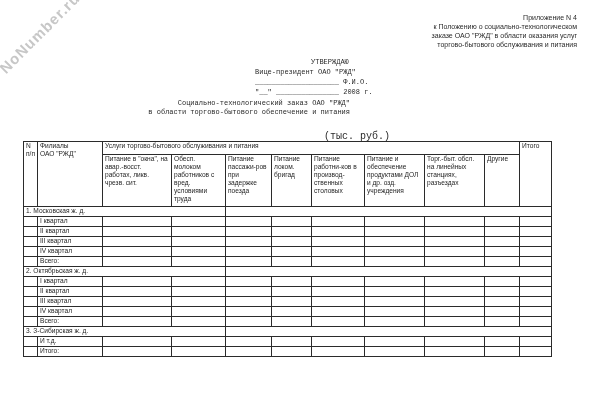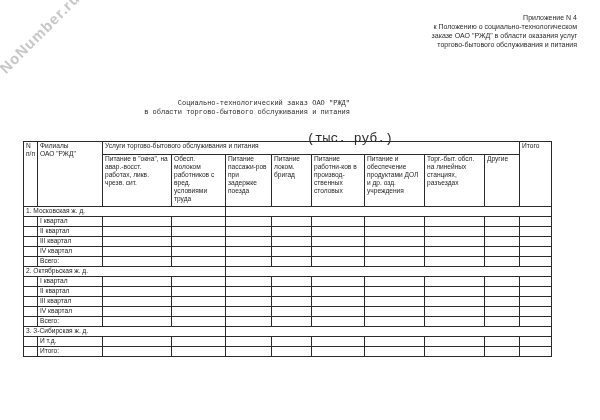--- a/index.html
+++ b/index.html
@@ -11,23 +11,23 @@
              color:#c7c7c7;letter-spacing:1px;white-space:nowrap;}
   .appendix{position:absolute;top:13px;right:23px;text-align:right;
             font-size:7px;line-height:9px;color:#2a2a2a;}
   .approval{position:absolute;top:57px;left:255px;
             font-family:"Liberation Mono","DejaVu Sans Mono",monospace;
             font-size:7px;line-height:10px;color:#2a2a2a;white-space:nowrap;}
   .approval .indent{margin-left:56px;}
   .doc-title{position:absolute;top:99px;left:20px;width:330px;text-align:right;
              font-family:Liberation Mono, monospace;
              font-size:7px;line-height:9px;color:#2a2a2a;}
-  .units{position:absolute;top:131px;left:307px;
+  .units{position:absolute;top:131px;left:324px;
          font-family:"Liberation Mono","DejaVu Sans Mono",monospace;
-         font-size:13px;color:#2a2a2a;text-align:center;}
+         font-size:10px;color:#2a2a2a;text-align:center;}
   .table-wrap{position:absolute;top:141px;left:23px;}
   table.order{border-collapse:collapse;table-layout:fixed;width:528px;}
   table.order td{border:1px solid #2b2b2b;vertical-align:top;
                  font-size:6.6px;line-height:8.1px;padding:0 2px;
                  overflow:hidden;color:#1f1f1f;}
   tr.hdr1 td{height:12px;}
   tr.hdr2 td{height:51px;}
   tr.body-row td{height:9px;line-height:8px;}
   td.pre{white-space:pre-line;}
   td.section-label{white-space:nowrap;}
@@ -39,24 +39,30 @@
 
   <div class="watermark">NoNumber.ru</div>
 
   <div class="appendix">
     <div>Приложение N 4</div>
     <div>к Положению о социально-технологическом</div>
     <div>заказе ОАО "РЖД" в области оказания услуг</div>
     <div>торгово-бытового обслуживания и питания</div>
   </div>
 
+  <div class="approval">
+    <div class="indent">УТВЕРЖДАЮ</div>
+    <div>Вице-президент ОАО "РЖД"</div>
+    <div>____________________ Ф.И.О.</div>
+    <div>"__" _______________ 2008 г.</div>
+  </div>
 
   <div class="doc-title">
     <div>Социально-технологический заказ ОАО "РЖД"</div>
-    <div>в области торгово-бытового обслуживания и питания</div>
+    <div>в области торгово-бытового обеспечение и питания</div>
   </div>
 
   <div class="units">(тыс. руб.)</div>
 
   <div class="table-wrap">
     <table class="order">
       <colgroup>
         <col style="width:14px">
           <col style="width:65px">
           <col style="width:69px">

